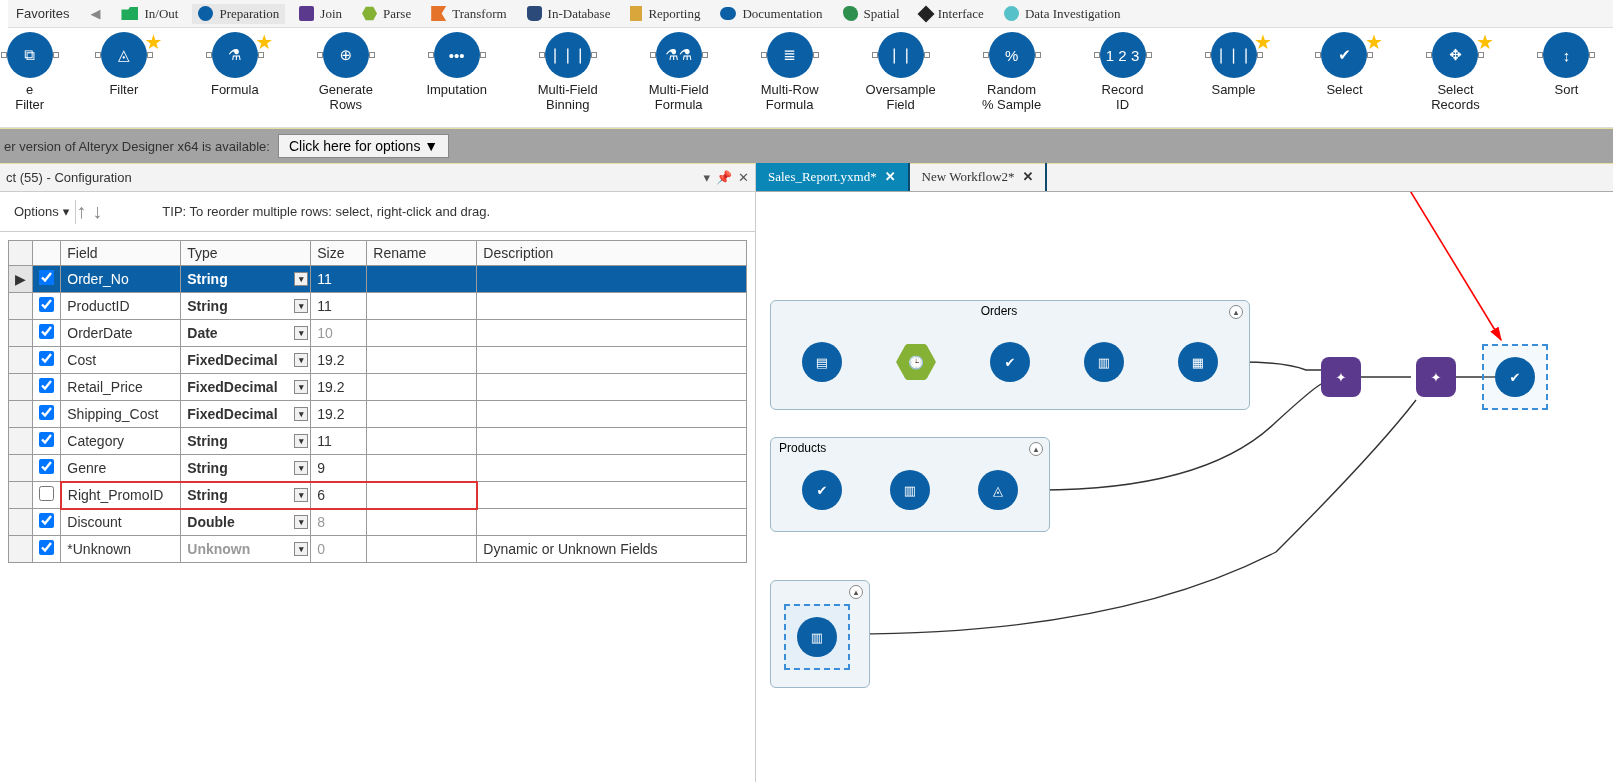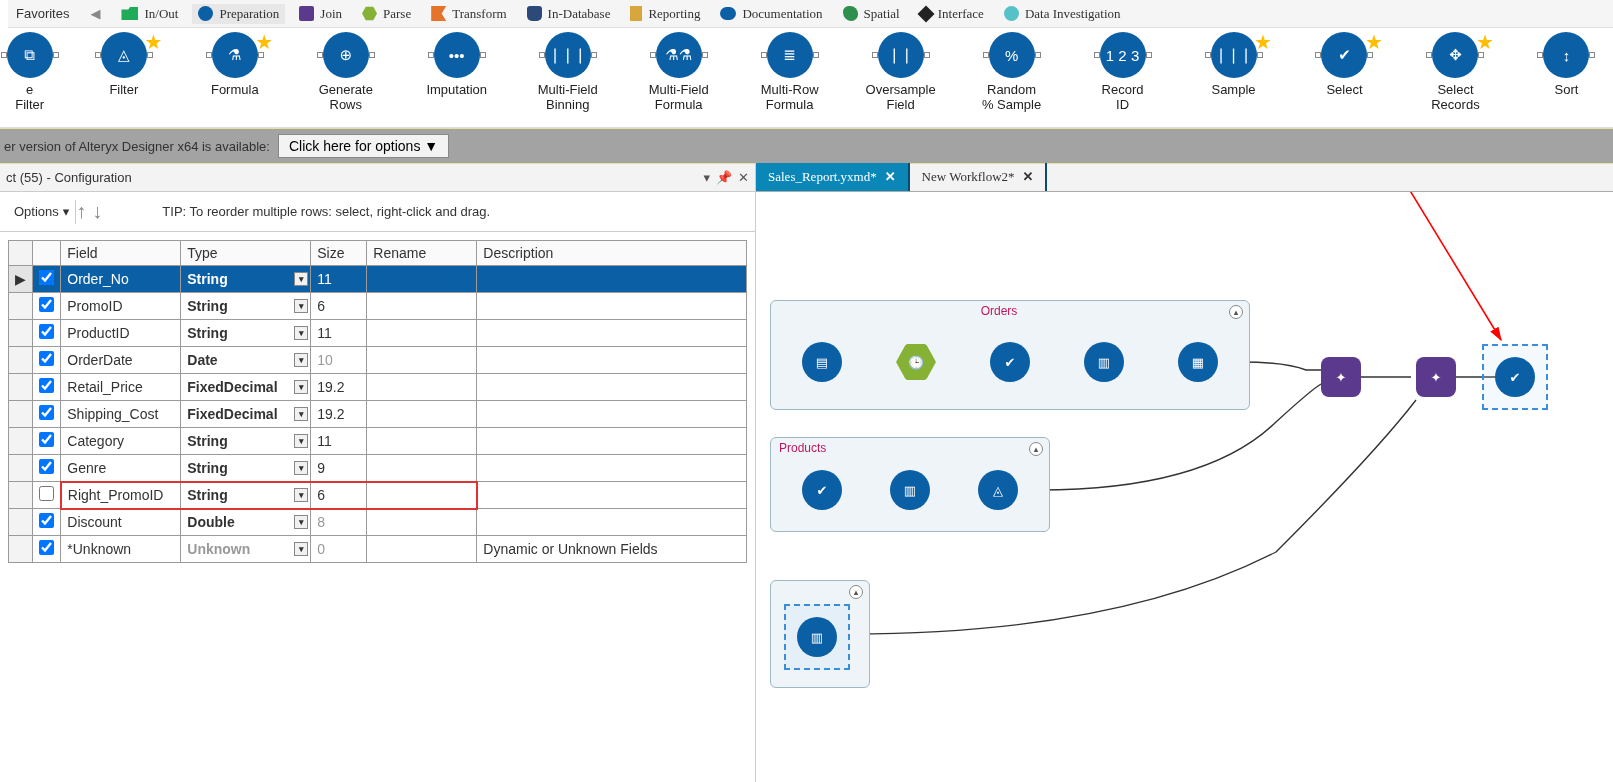--- a/index.html
+++ b/index.html
@@ -66,21 +66,21 @@
 
 
 .canvas-panel { flex:1; display:flex; flex-direction:column; background:#fff; }
 .doc-tabs { height:28px; display:flex; align-items:flex-end; background:#f3f3f3; border-bottom:1px solid #aaa; }
 .doc-tab { height:28px; display:flex; align-items:center; padding:0 12px; gap:8px; border-right:2px solid #0c4a6e; cursor:pointer;font-family:Liberation Serif, serif; }
 .doc-tab.active { background:#0b87b7; color:#fff; }
 .doc-tab .x { font-weight:bold; }
 .canvas { flex:1; position:relative; background:#fff; overflow:hidden; }
 
 .container-box { position:absolute; border:1px solid #9cb8c9; border-radius:6px; background:#eef4f7; }
-.container-title { position:absolute; top:3px; left:0; right:22px; text-align:center; font-size:12px; color:#be185d; }
+.container-title { position:absolute; top:3px; left:0; right:22px; text-align:center; font-size:12px; color:#000000; }
 .container-collapse { position:absolute; top:4px; right:6px; width:14px; height:14px; border:1px solid #888; border-radius:50%; font-size:9px; line-height:12px; text-align:center; background:#fff; color:#555; }
 
 .wf-tool { position:absolute; width:40px; height:40px; border-radius:50%; display:flex; align-items:center; justify-content:center; color:#fff; }
 .wf-tool.blue { background:#0b5fa5; }
 .wf-tool.greenhex { background:#85b135; clip-path: polygon(25% 5%,75% 5%,100% 50%,75% 95%,25% 95%,0 50%); }
 .wf-tool.purple { background:#5b3a8e; border-radius:8px; }
 
 .sel-box { position:absolute; border:2px dashed #3a8ed8; background:rgba(180,215,245,0.15); }
 
 .arrow-annot { position:absolute; pointer-events:none; }
@@ -289,41 +289,41 @@
               <td class="cbcol"><input type="checkbox" checked="" style=""></td>
               <td class="fieldcol">Order_No</td>
               <td class="typecol">String<span class="dd">▾</span></td>
               <td class="sizecol">11</td>
               <td class="rencol"></td>
               <td></td>
             </tr>
             <tr>
               <td class="rowhandle"></td>
               <td class="cbcol"><input type="checkbox" checked="" style=""></td>
-              <td class="fieldcol">PromoID</td>
-              <td class="typecol">String<span class="dd">▾</span></td>
-              <td class="sizecol">6</td>
-              <td class="rencol"></td>
-              <td></td>
-            </tr>
-            <tr>
-              <td class="rowhandle"></td>
-              <td class="cbcol"><input type="checkbox" checked="" style=""></td>
               <td class="fieldcol">ProductID</td>
               <td class="typecol">String<span class="dd">▾</span></td>
               <td class="sizecol">11</td>
               <td class="rencol"></td>
               <td></td>
             </tr>
             <tr>
               <td class="rowhandle"></td>
               <td class="cbcol"><input type="checkbox" checked="" style=""></td>
               <td class="fieldcol">OrderDate</td>
               <td class="typecol">Date<span class="dd">▾</span></td>
               <td class="sizecol gray">10</td>
+              <td class="rencol"></td>
+              <td></td>
+            </tr>
+            <tr>
+              <td class="rowhandle"></td>
+              <td class="cbcol"><input type="checkbox" checked="" style=""></td>
+              <td class="fieldcol">Cost</td>
+              <td class="typecol">FixedDecimal<span class="dd">▾</span></td>
+              <td class="sizecol">19.2</td>
               <td class="rencol"></td>
               <td></td>
             </tr>
             <tr>
               <td class="rowhandle"></td>
               <td class="cbcol"><input type="checkbox" checked="" style=""></td>
               <td class="fieldcol">Retail_Price</td>
               <td class="typecol">FixedDecimal<span class="dd">▾</span></td>
               <td class="sizecol">19.2</td>
               <td class="rencol"></td>

